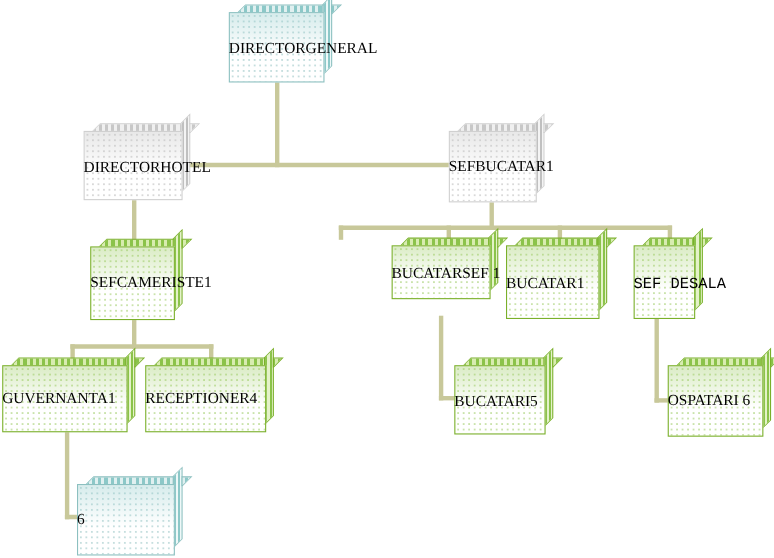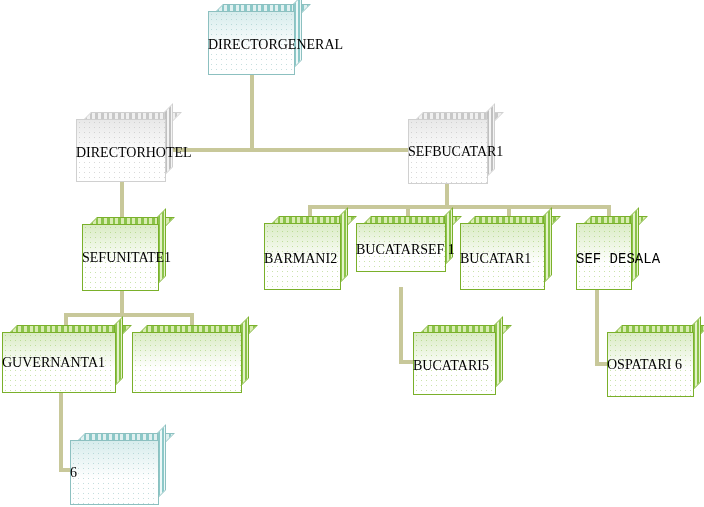--- a/index.html
+++ b/index.html
@@ -97,34 +97,25 @@
       <span>1</span>
     </div>
   </div>
 
   <div class="node green" style="left:82px;top:217px;width:84px;height:74px;">
     <div class="top"></div>
       <div class="side"></div>
       <div class="face"></div>
     <div class="label" style="padding-top:0;line-height:21px;">
       <span>SEF</span>
-      <span>UNITATE</span>
+      <span>CAMERISTE</span>
       <span>1</span>
     </div>
   </div>
 
-  <div class="node green" style="left:264px;top:216px;width:84px;height:74px;">
-    <div class="top"></div>
-      <div class="side"></div>
-      <div class="face"></div>
-    <div class="label">
-      <span>BARMANI</span>
-      <span>2</span>
-    </div>
-  </div>
 
   <div class="node green" style="left:356px;top:216px;width:97px;height:56px;">
     <div class="top"></div>
       <div class="side"></div>
       <div class="face"></div>
     <div class="label">
       <span>BUCATAR</span>
       <span>SEF 1</span>
     </div>
   </div>
@@ -156,20 +147,24 @@
     <div class="label" style="padding-top:0;">
       <span>GUVERNANTA</span>
       <span>1</span>
     </div>
   </div>
 
   <div class="node green" style="left:132px;top:325px;width:117px;height:68px;">
     <div class="top"></div>
       <div class="side"></div>
       <div class="face"></div>
+    <div class="label" style="padding-top:0;">
+      <span>RECEPTIONER</span>
+      <span>4</span>
+    </div>
   </div>
 
   <div class="node green" style="left:413px;top:325px;width:90px;height:70px;">
     <div class="top"></div>
       <div class="side"></div>
       <div class="face"></div>
     <div class="label" style="padding-top:4px;border-radius:27px;">
       <span>BUCATARI</span>
       <span>5</span>
     </div>

